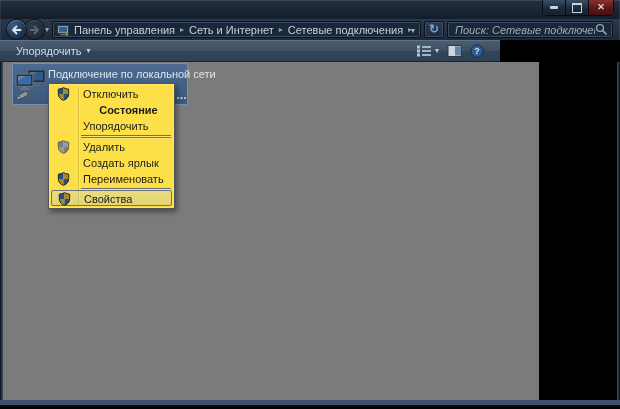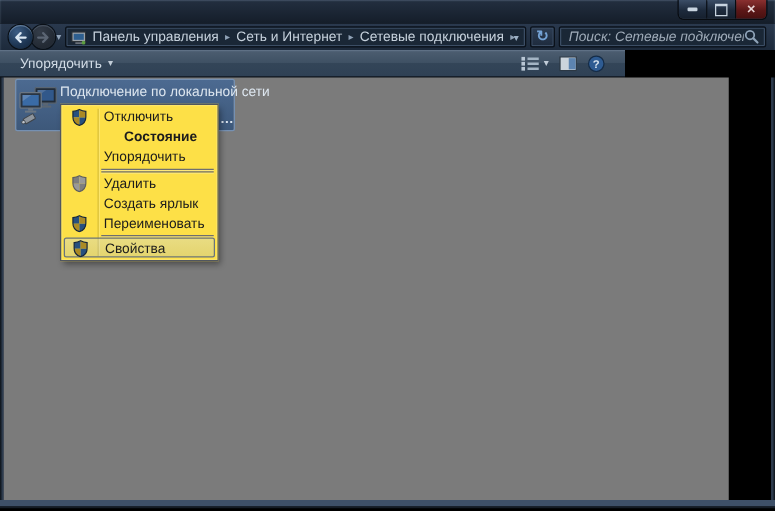--- a/index.html
+++ b/index.html
@@ -61,21 +61,21 @@
   .tb-caret{font-size:8px;color:#c2cdd8;}
   .tb-right{position:absolute;right:16px;top:0;height:21px;display:flex;align-items:center;gap:8px;}
   .tb-btn{display:flex;align-items:center;gap:3px;}
 
   
   .frame-l,.frame-r{position:absolute;top:62px;width:3px;height:338px;}
   .frame-l{left:0;background:linear-gradient(to right,#0c1117,#3e5068);}
   .frame-r{right:0;background:linear-gradient(to left,#0c1117,#3e5068);}
   .frame-b{position:absolute;left:0;top:400px;width:620px;height:6px;background:#3e5068;
     border-bottom:1px solid #0c1117;box-sizing:border-box;}
-  .content{position:absolute;left:3px;top:62px;width:580px;height:338px;background:#7b7b7b;}
+  .content{position:absolute;left:3px;top:62px;width:536px;height:338px;background:#7b7b7b;}
 
   
   .tile{position:absolute;left:9px;top:1px;width:176px;height:42px;z-index:1;box-sizing:border-box;
     background:linear-gradient(#4c6a91,#3d587a);border:1px solid #7590b2;border-radius:2px;}
   .tile-icon{position:absolute;left:2px;top:4px;width:32px;height:32px;}
   .tile-label{position:absolute;left:35px;top:4px;font-size:11px;color:#dde6ef;white-space:nowrap;}
   .tile-dots{position:absolute;left:163px;top:25px;font-size:11px;font-weight:bold;color:#dbe4ee;letter-spacing:1px;}
 
   
   .menu{position:absolute;left:45px;top:21px;width:127px;z-index:10;box-sizing:border-box;

